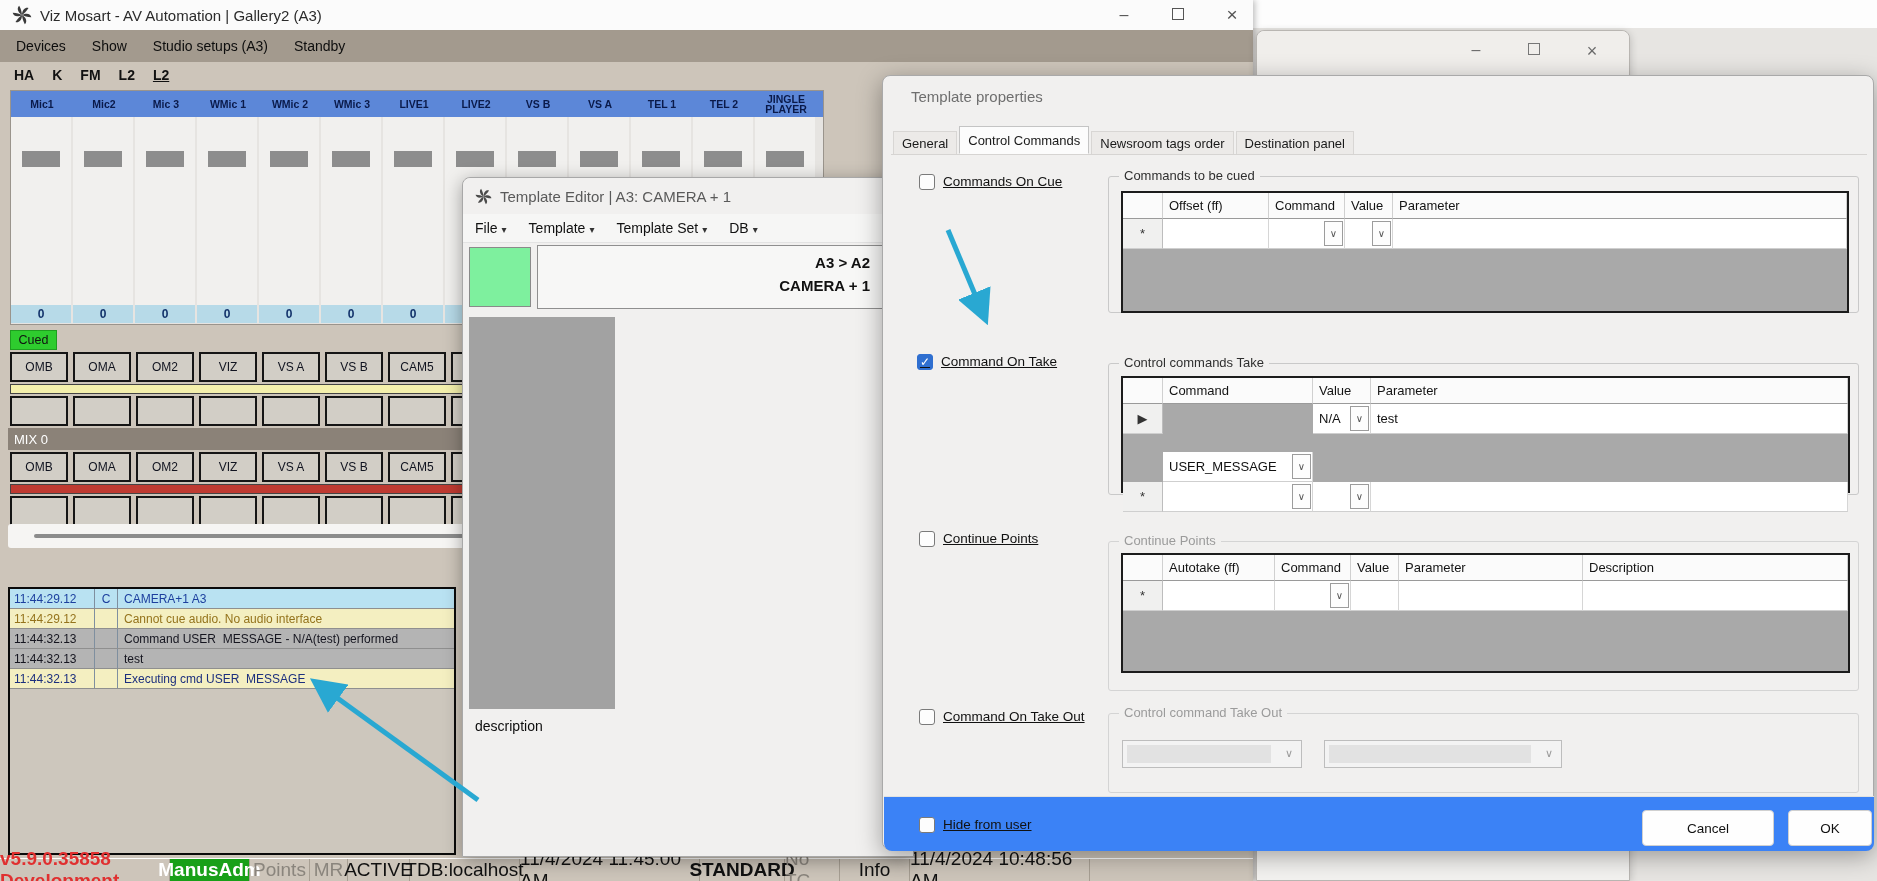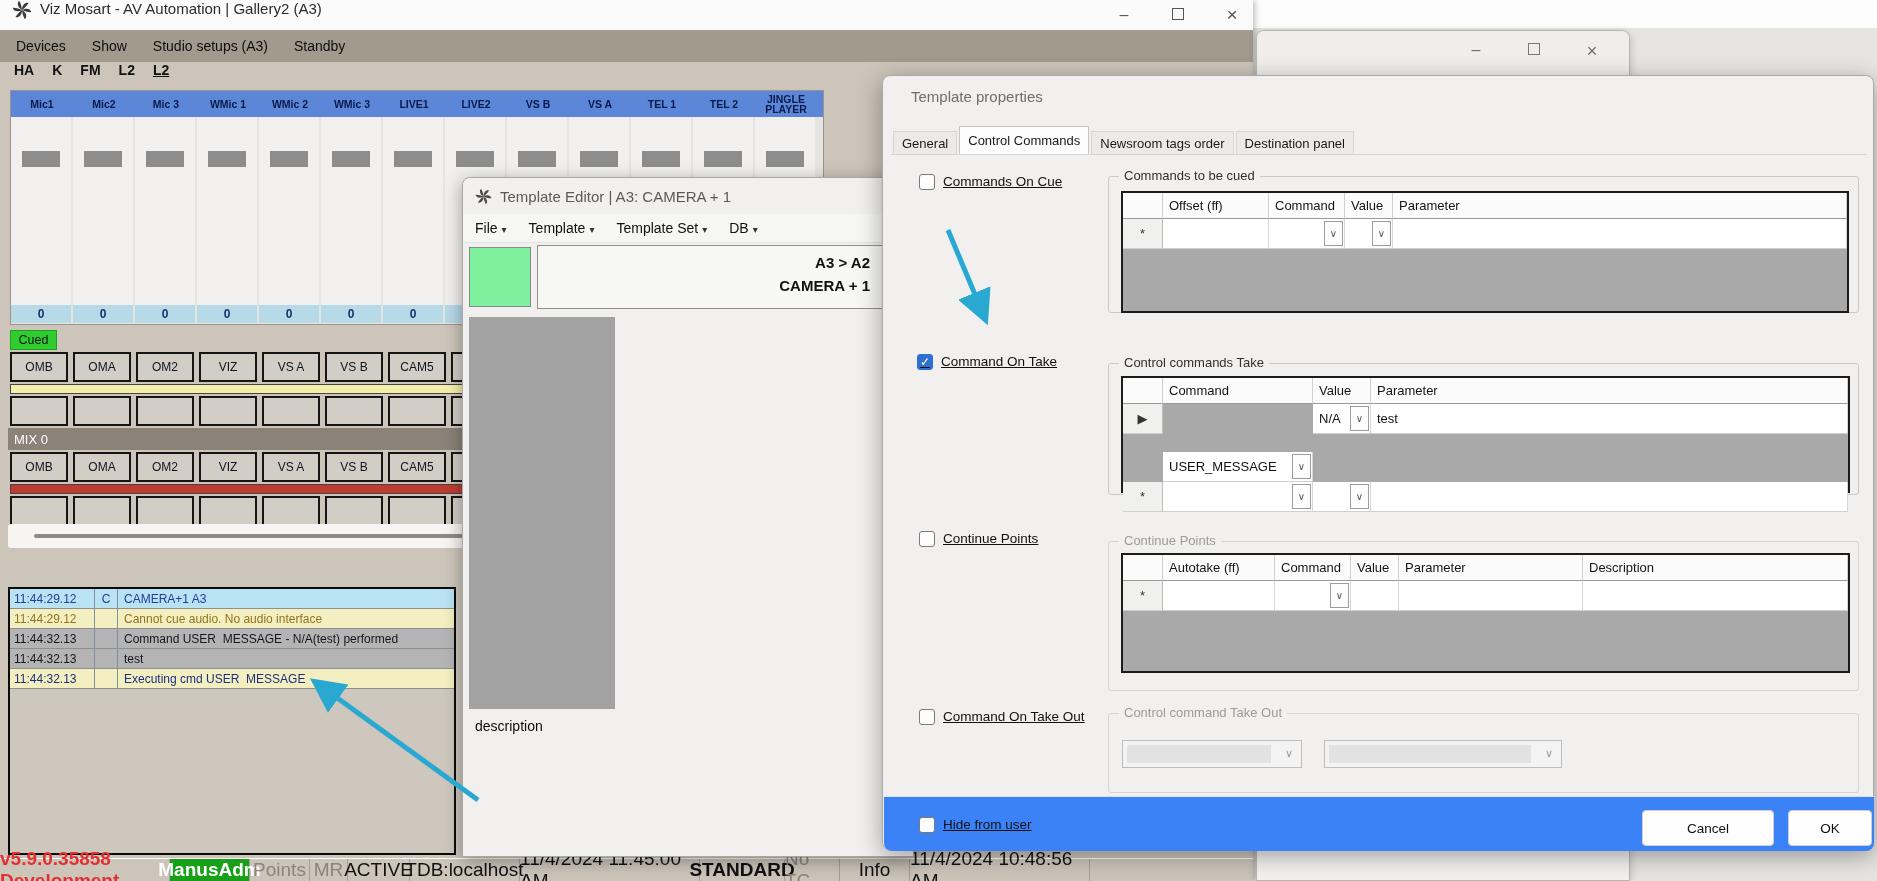--- a/index.html
+++ b/index.html
@@ -2,29 +2,29 @@
 <html><head>
 <meta charset="utf-8">
 <style>
   html,body{margin:0;padding:0;background:#e7e5e2;font-family:"Liberation Sans",sans-serif;}
   body{width:1877px;height:881px;position:relative;overflow:hidden;font-size:13px;color:#111;}
   .abs{position:absolute;}
   
   #backdrop-top{left:0;top:0;width:1877px;height:28px;background:#fdfdfd;}
   
   #main-window{left:0;top:0;width:1253px;height:881px;background:#cdc5ba;border-right:1px solid #8a8а8a;box-shadow:2px 0 6px rgba(0,0,0,.25);z-index:10;}
-  #main-titlebar{left:0;top:0;width:1253px;height:30px;background:#fbfbfb;display:flex;}
+  #main-titlebar{left:0;top:0;width:1253px;height:30px;background:#fbfbfb;display:flex;align-items:center;}
   .app-icon{width:20px;height:20px;margin:0 8px 0 12px;color:#3a3a3a;}
   #main-title{font-size:15px;color:#2b2b2b;}
   .win-controls{position:absolute;right:8px;top:0;height:30px;display:flex;align-items:center;gap:28px;color:#555;}
   .win-btn{width:26px;text-align:center;font-size:16px;cursor:default;}
   .maxbox{display:inline-block;width:10px;height:10px;border:1px solid #555;}
   #main-menubar{left:0;top:30px;width:1253px;height:32px;background:#a39a8e;display:flex;align-items:center;gap:26px;padding-left:16px;box-sizing:border-box;}
   .menu-item{font-size:14px;color:#0d0d0d;}
-  #main-tabs{left:0;top:62px;width:1253px;height:26px;background:#cdc5ba;display:flex;gap:18px;padding-left:14px;box-sizing:border-box;font-size:14px;font-weight:bold;}
+  #main-tabs{left:0;top:62px;width:1253px;height:26px;background:#cdc5ba;display:flex;align-items:center;gap:18px;padding-left:14px;box-sizing:border-box;font-size:14px;font-weight:bold;}
   #main-tabs .underl{text-decoration:underline;}
   
   #mixer{left:10px;top:90px;width:812px;height:233px;border:1px solid #9a948c;background:#e6e4e1;}
   #mixer-header{position:absolute;left:0;top:0;width:812px;height:26px;background:#5c87d8;display:flex;}
   .ch-head{width:62px;height:26px;display:flex;align-items:center;justify-content:center;text-align:center;font-size:10.5px;font-weight:bold;color:#0a1a4a;line-height:10px;}
   #fader-area{position:absolute;left:0;top:26px;width:812px;height:188px;display:flex;}
   .fader-col{width:60px;height:188px;background:#f1f0ee;margin-right:2px;position:relative;}
   .fader-handle{position:absolute;left:11px;top:34px;width:38px;height:16px;background:#8d8d8d;}
   #value-row{position:absolute;left:0;top:214px;width:812px;height:18px;display:flex;}
   .val-cell{width:60px;height:18px;margin-right:2px;background:#b7dae8;color:#13336b;font-weight:bold;display:flex;align-items:center;justify-content:center;font-size:12px;}

